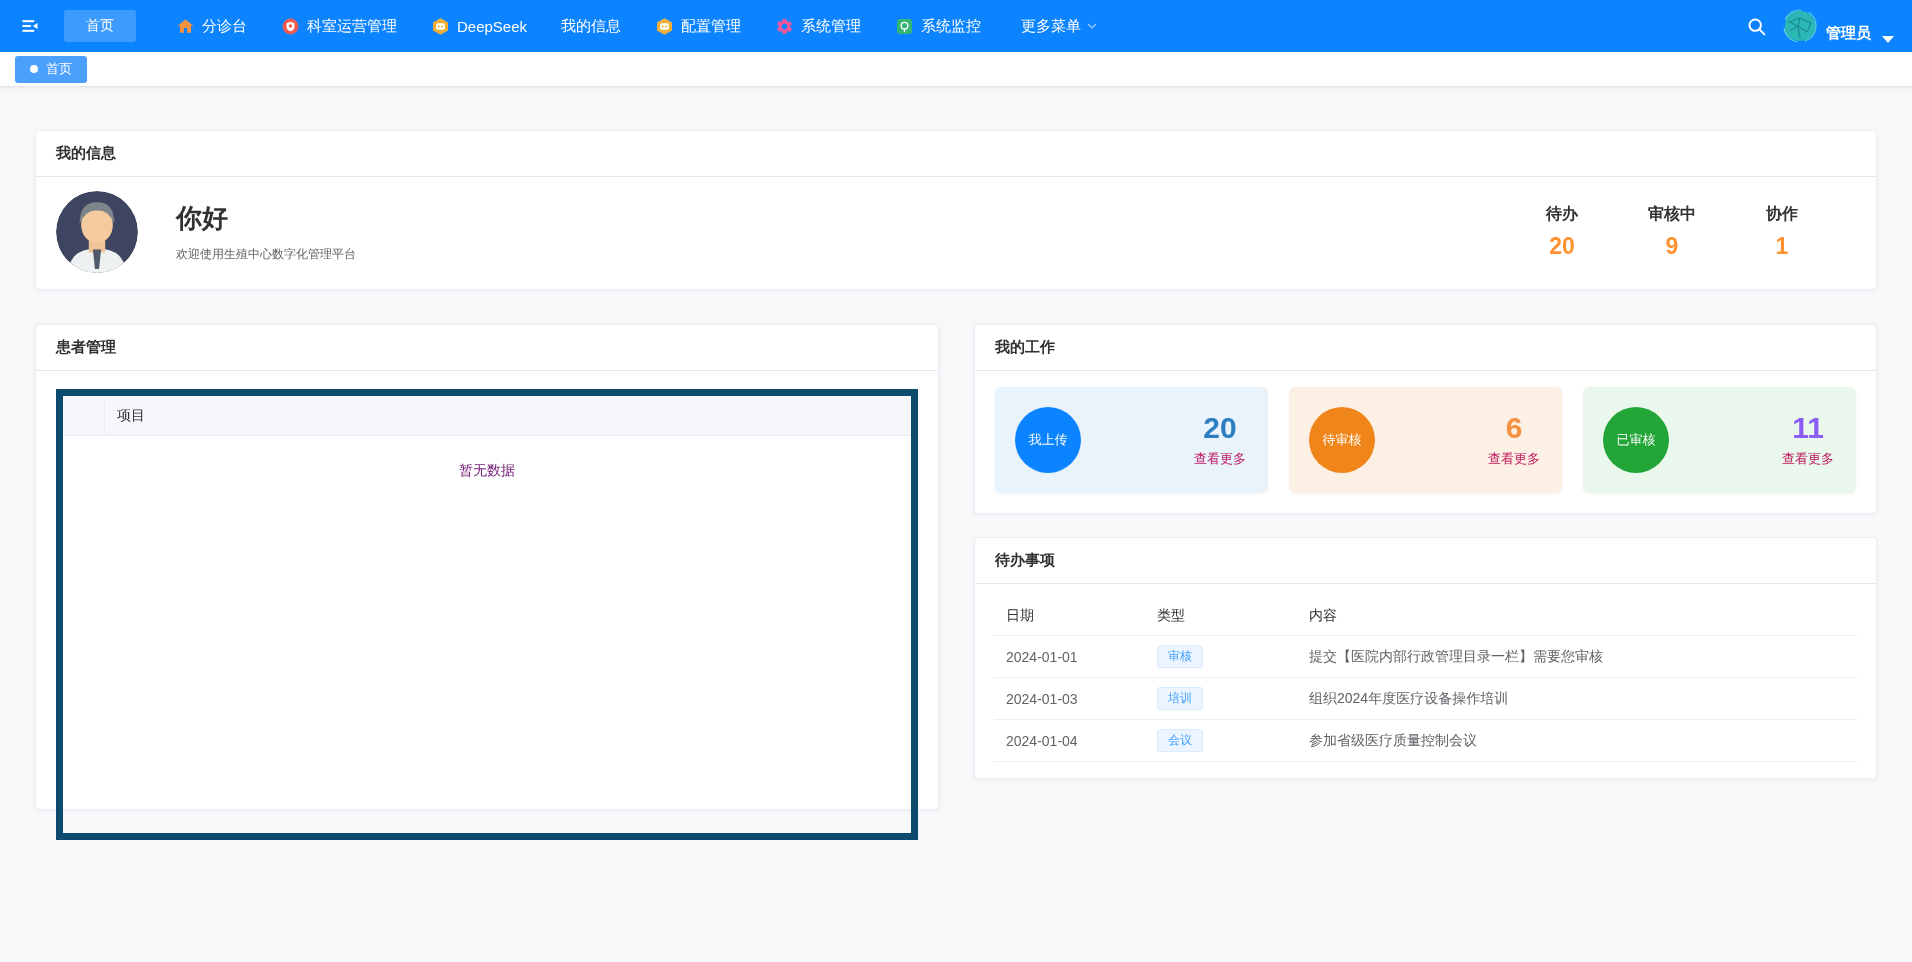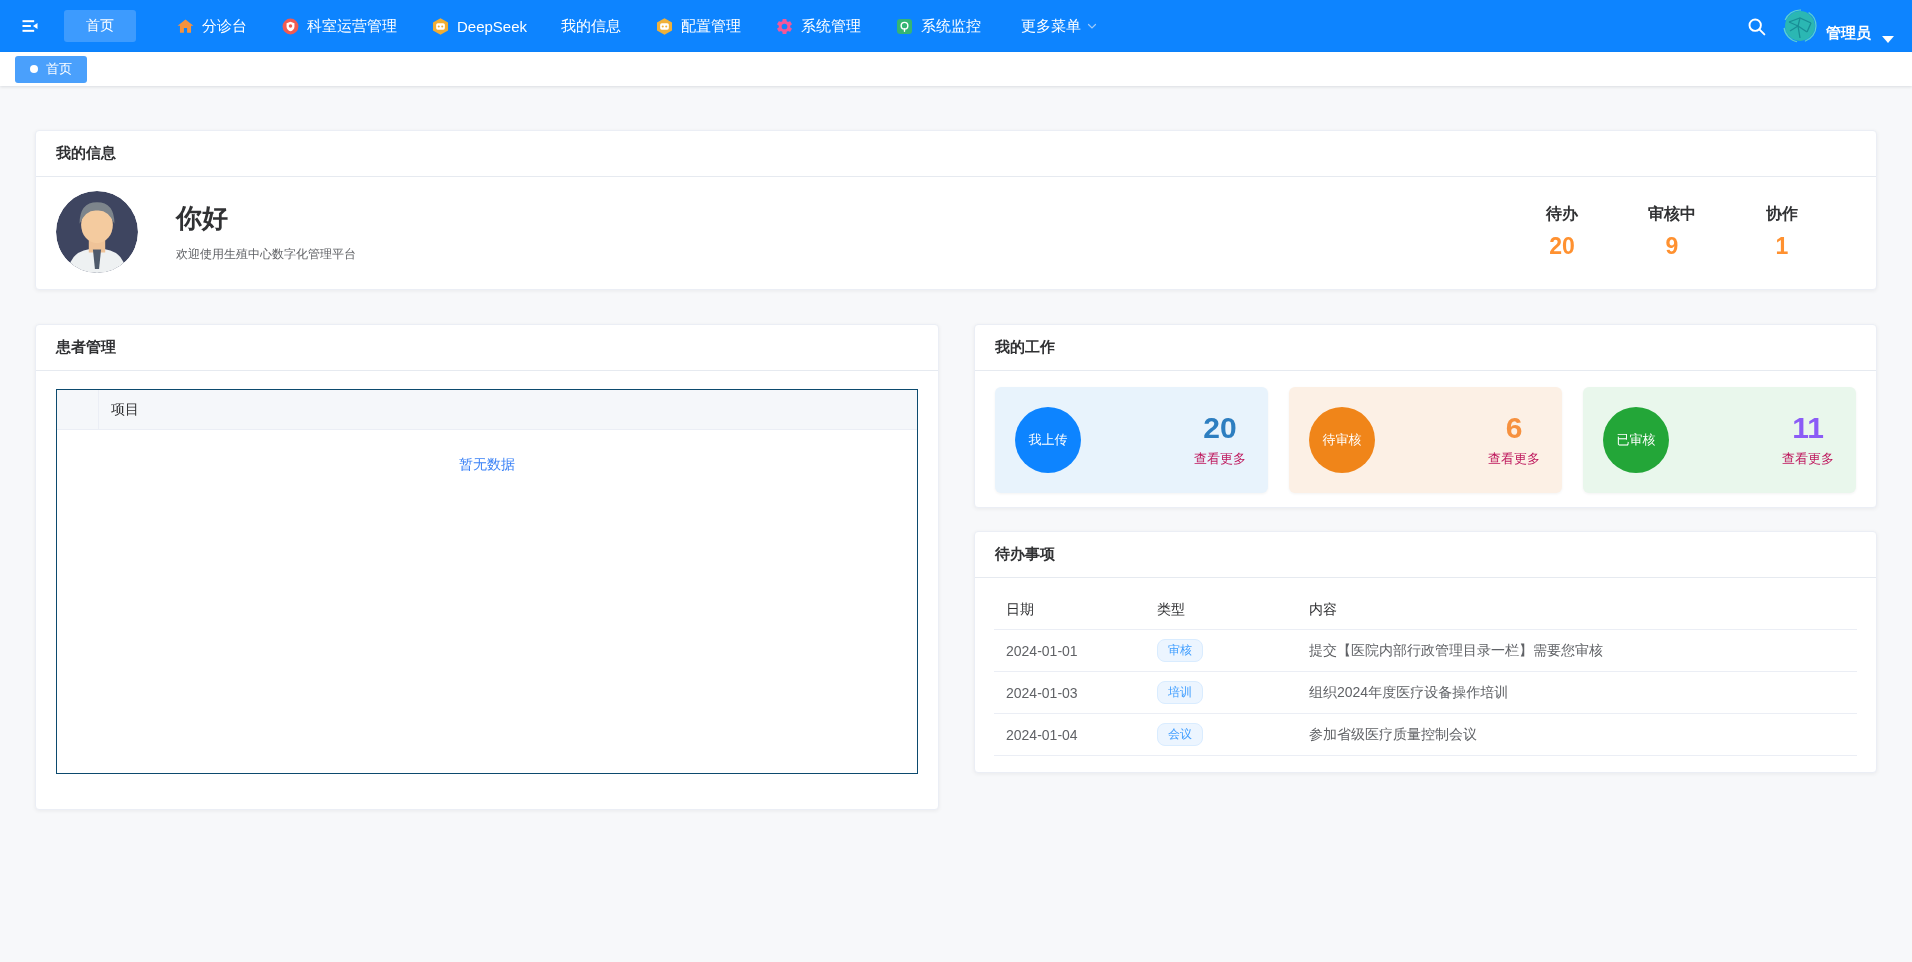--- a/index.html
+++ b/index.html
@@ -43,28 +43,28 @@
   .stat-value { font-size:23px; font-weight:bold; color:#ff9130; margin-top:8px; }
 
   
   .row2 { display:flex; gap:35px; align-items:flex-start; }
   .col-left { width:904px; flex:none; }
   .col-right { flex:1; }
 
   
   .patient-card { height:486px; }
   .patient-body { padding:18px 20px 20px; }
-  .ptable { border:1px solid #0c4a6e; height:385px; }
+  .ptable { border:7px solid #0c4a6e; height:451px; }
   .ptable-head { display:flex; height:40px; background:#f5f7fa; border-bottom:1px solid #ebeef5; align-items:center; }
   .ptable-corner { width:42px; height:100%; border-right:1px solid #ebeef5; }
   .ptable-th { font-size:14px; color:#303133; font-weight:500; padding-left:12px; }
-  .empty-text { text-align:center; color:#3b82f6; font-size:14px; padding-top:26px; }
-
-  
-  .work-body { padding:16px 20px 14px; display:flex; gap:21px; }
+  .empty-text { text-align:center; color:#701a75; font-size:14px; padding-top:26px; }
+
+  
+  .work-body { padding:16px 20px 20px; display:flex; gap:21px; }
   .work-box { flex:1; height:106px; border-radius:6px; display:flex; align-items:center; padding:0 18px 0 20px; box-shadow:0 1px 3px rgba(0,0,0,.05); cursor:pointer; }
   .work-box.blue { background:#e8f3fc; }
   .work-box.orange { background:#fcf0e5; }
   .work-box.green { background:#e9f7ec; }
   .work-circle { width:66px; height:66px; border-radius:50%; color:#fff; font-size:13px; display:flex; align-items:center; justify-content:center; flex:none; }
   .work-circle.blue { background:#0d84ff; }
   .work-circle.orange { background:#f08519; }
   .work-circle.green { background:#23a638; }
   .work-right { margin-left:auto; text-align:center; padding-right:4px; }
   .work-value { font-size:30px; font-weight:bold; line-height:1; }
@@ -76,21 +76,21 @@
   
   .todo-card { margin-top:23px; }
   .todo-body { padding:12px 19px 16px; }
   .todo-table { width:100%; }
   .trow { display:flex; align-items:center; height:42px; border-bottom:1px solid #ebeef5; }
   .trow.head { height:40px; }
   .tcell-date { width:151px; flex:none; padding-left:12px; font-size:14px; color:#606266; }
   .tcell-type { width:152px; flex:none; padding-left:12px; font-size:14px; color:#606266; }
   .tcell-content { flex:1; padding-left:12px; font-size:14px; color:#606266; }
   .trow.head .tcell-date, .trow.head .tcell-type, .trow.head .tcell-content { color:#303133; font-weight:500; }
-  .type-badge { display:inline-block; font-size:12px; color:#409eff; background:#ecf5ff; border:1px solid #d9ecff; border-radius:8px; padding:3px 10px; line-height:1.2; }
+  .type-badge { display:inline-block; font-size:12px; color:#409eff; background:#ecf5ff; border:1px solid #d9ecff; border-radius:3px; padding:3px 10px; line-height:1.2; }
 </style>
 </head>
 <body>
 
 <div class="topbar">
   <div class="fold-btn">
     <svg width="20" height="20" viewBox="0 0 24 24">
       <rect x="3" y="5" width="14" height="2.4" fill="#fff"></rect>
       <rect x="3" y="10.8" width="10" height="2.4" fill="#fff"></rect>
       <rect x="3" y="16.6" width="14" height="2.4" fill="#fff"></rect>

